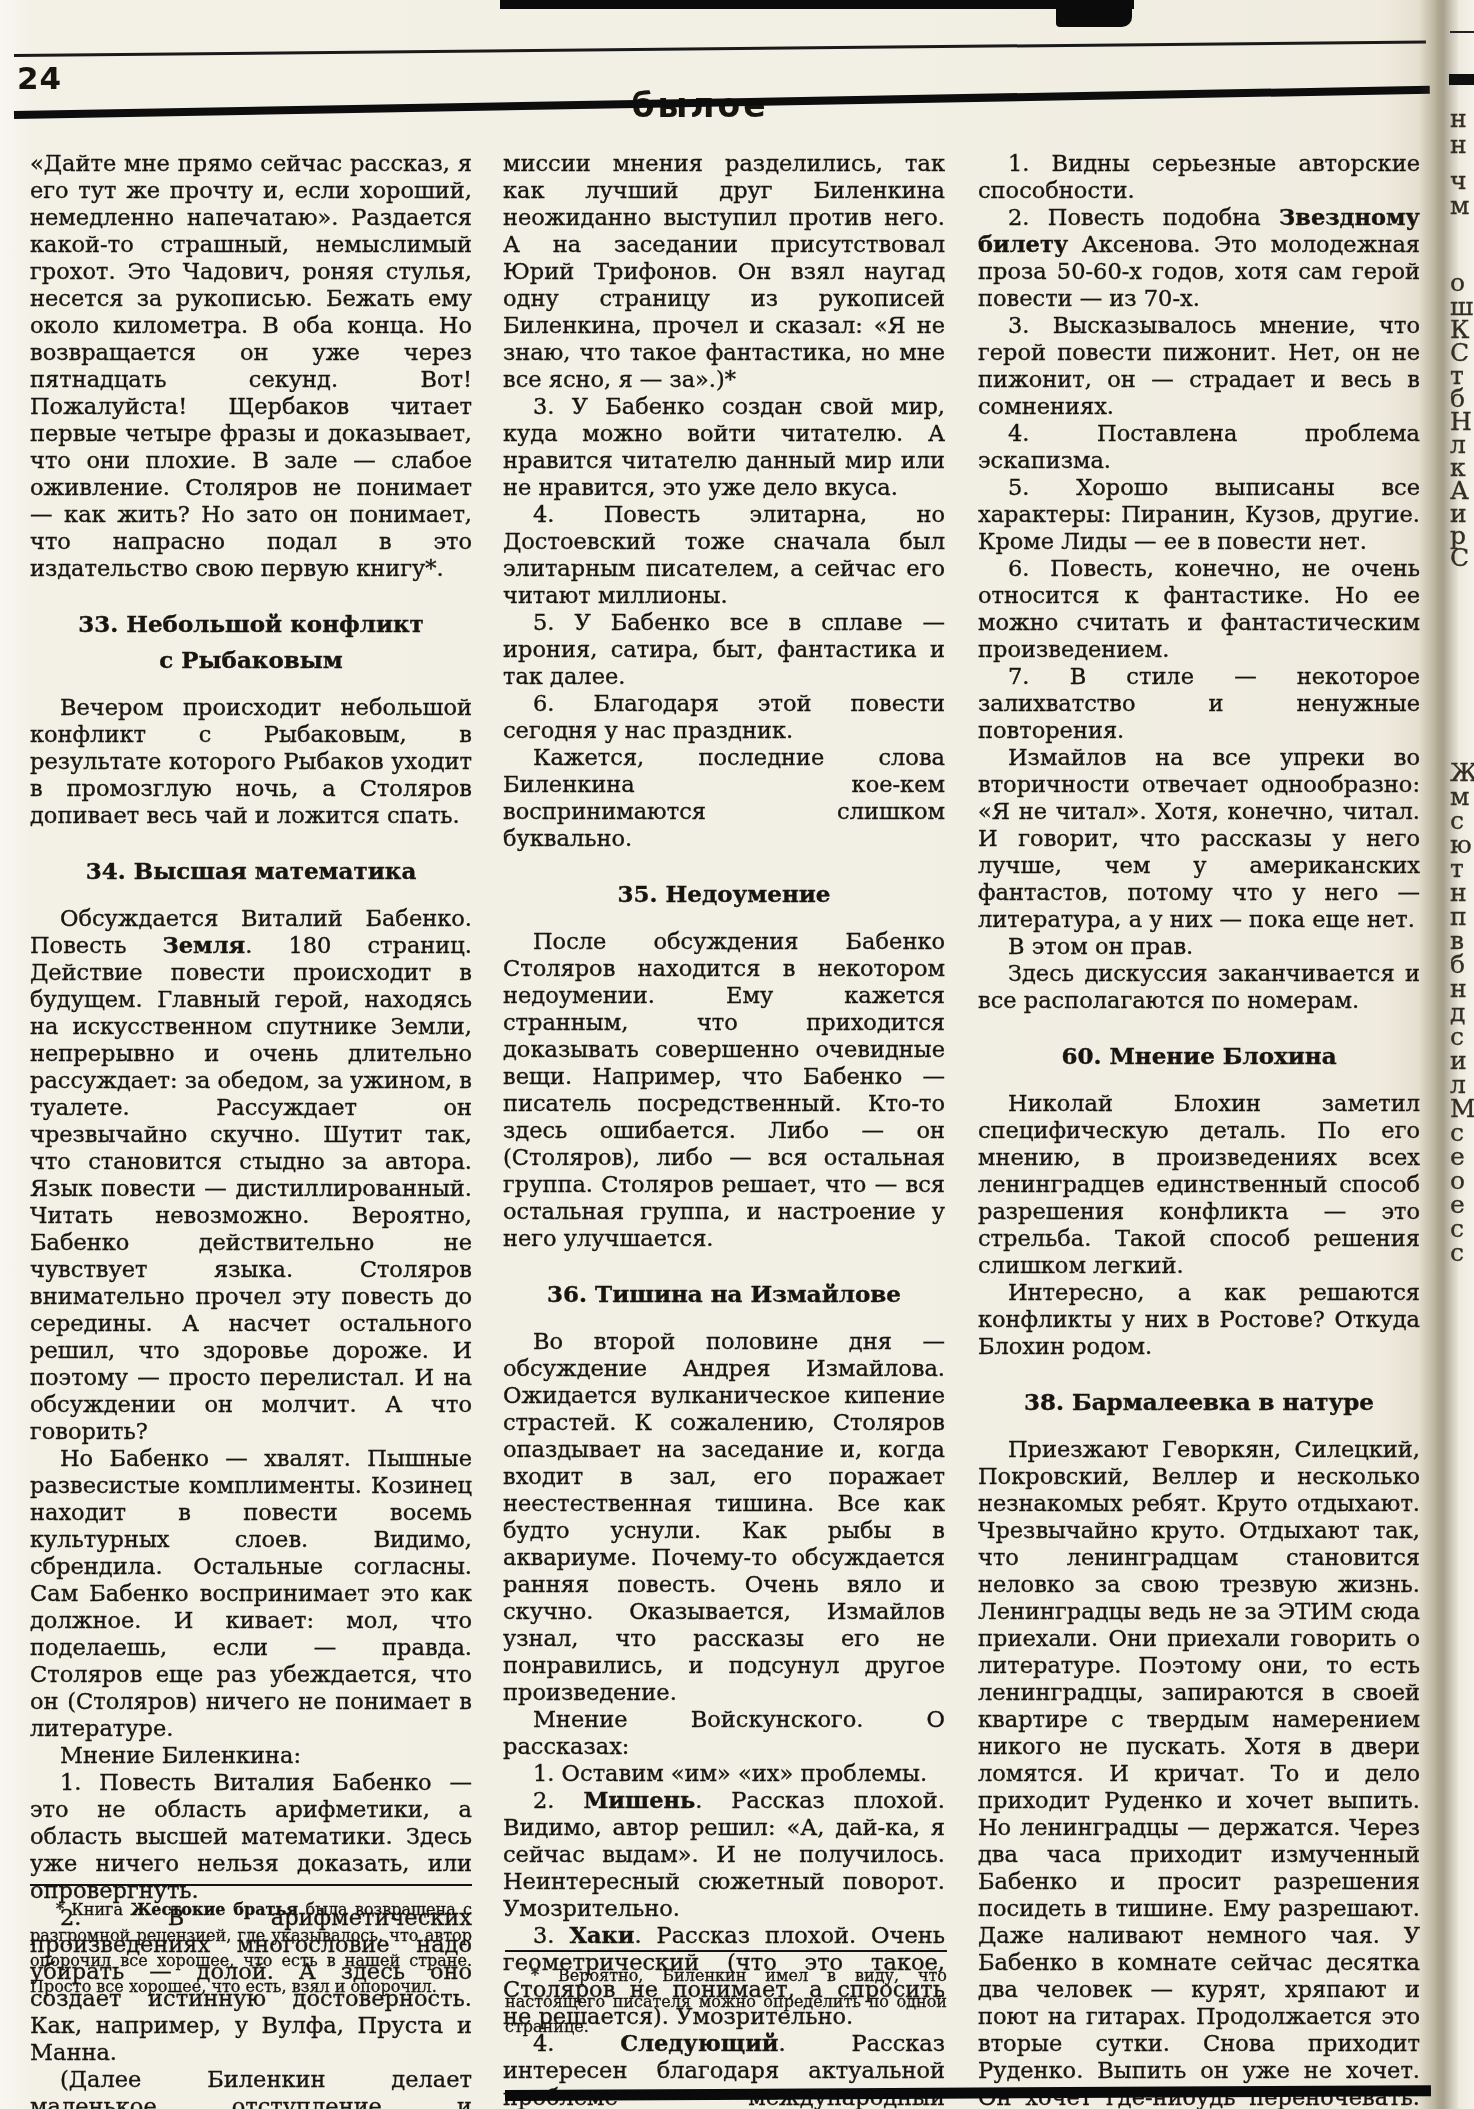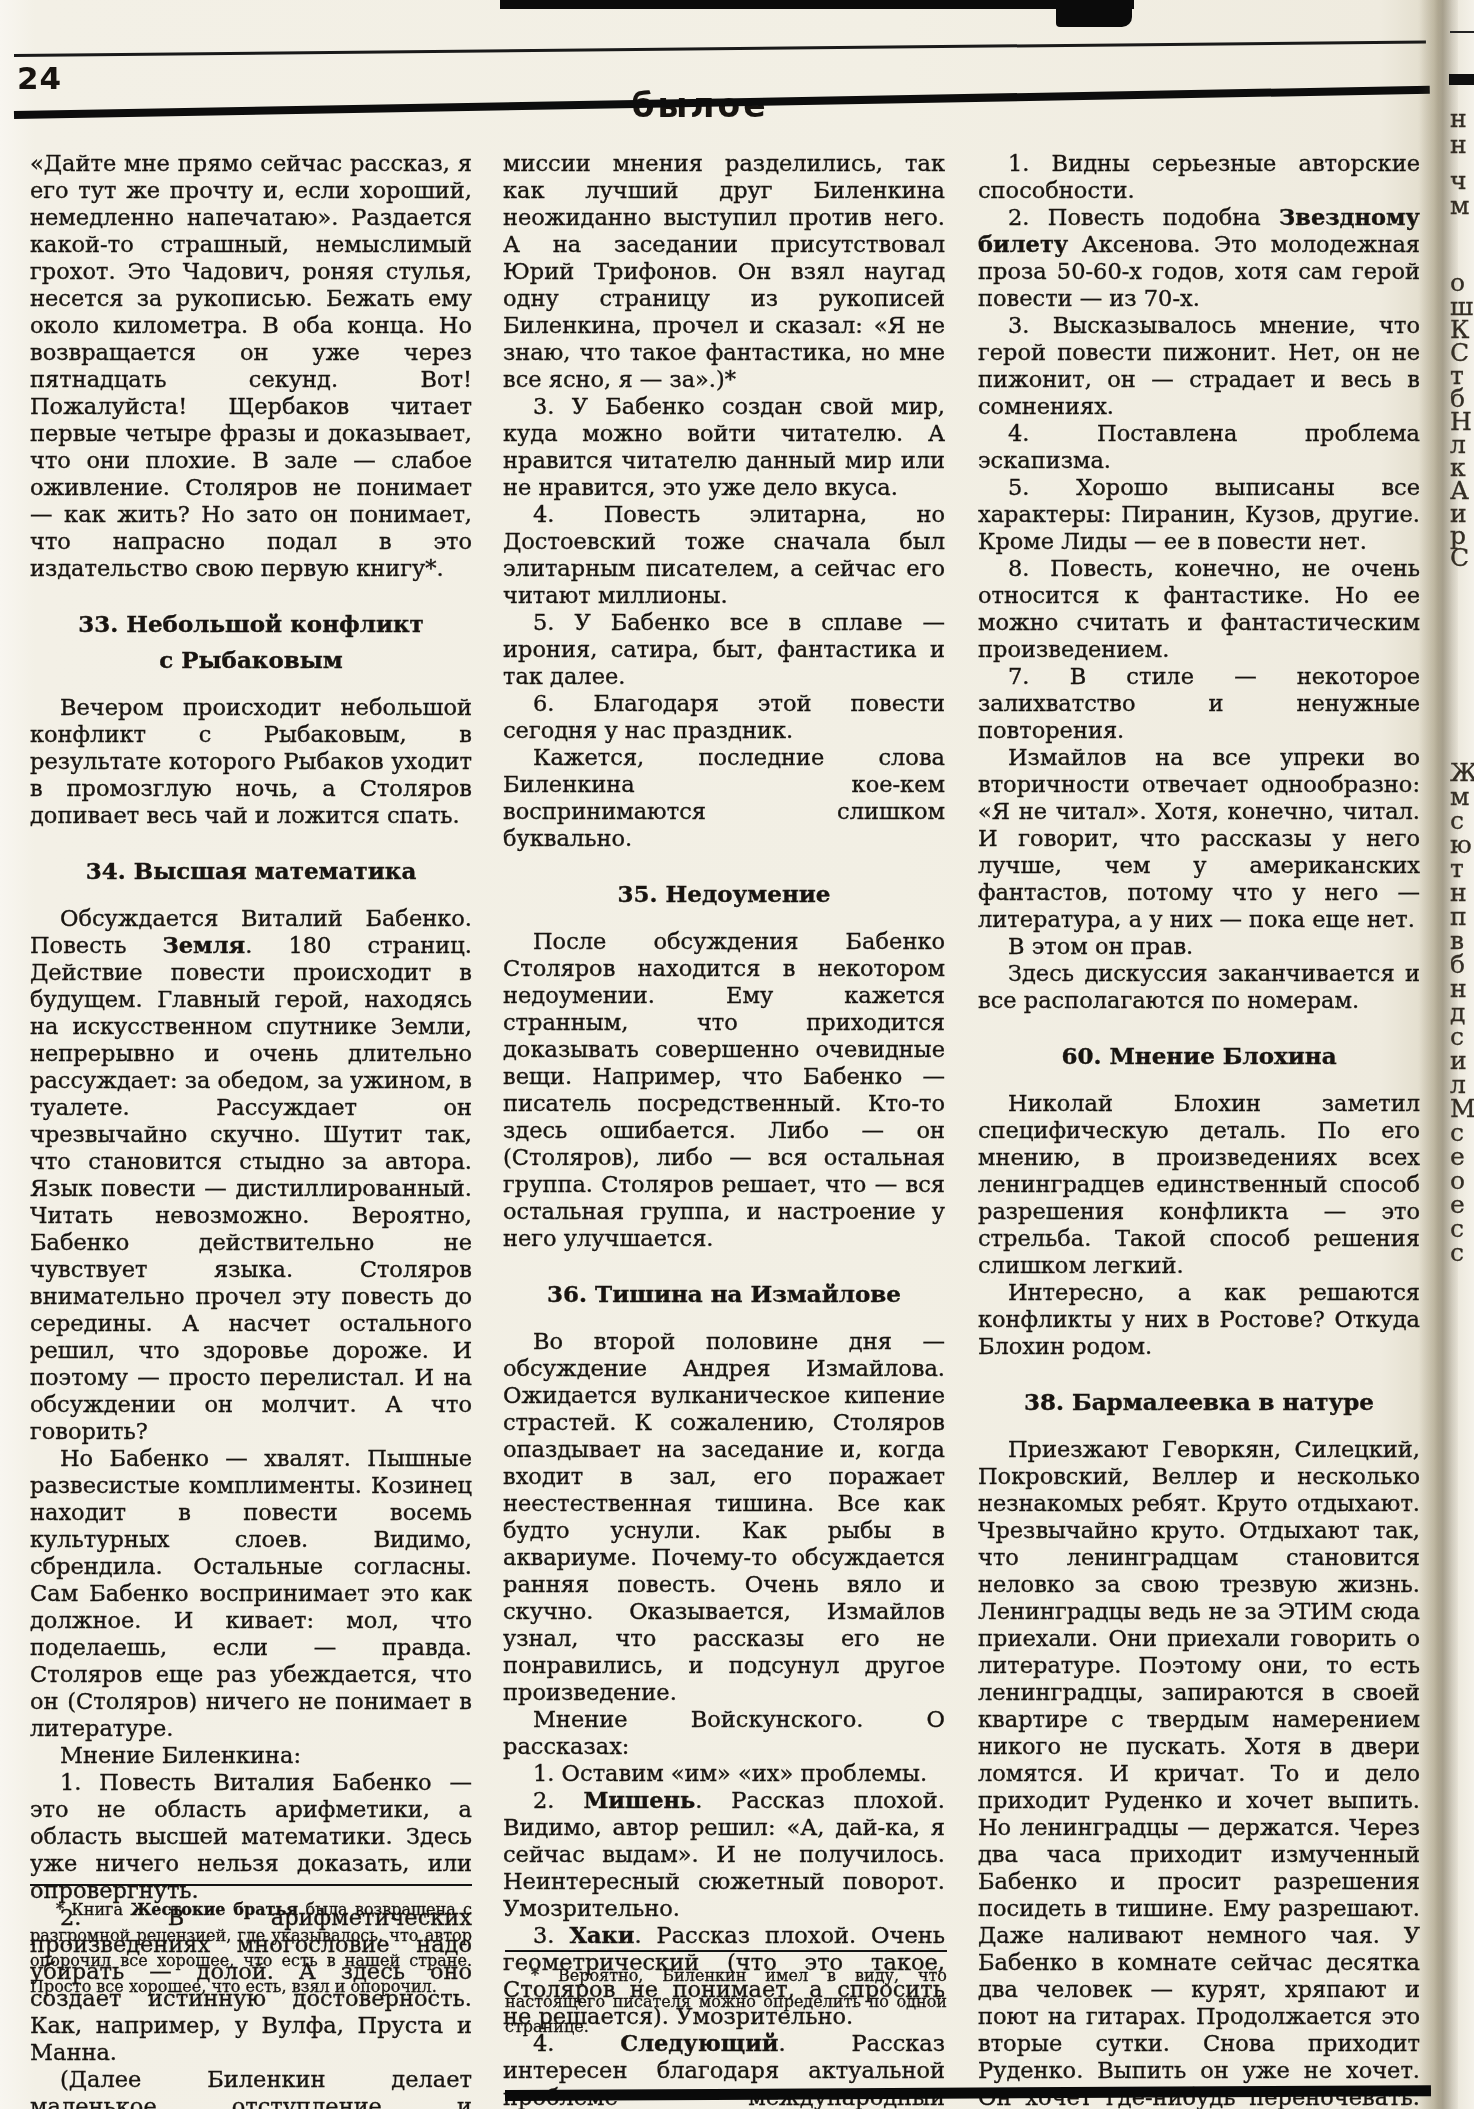--- a/index.html
+++ b/index.html
@@ -82,21 +82,21 @@
     <p class="para"><span>2. </span><span class="b">Мишень</span><span>. Рассказ плохой. Видимо, автор решил: «А, дай-ка, я сейчас выдам». И не получилось. Неинтересный сюжетный поворот. Умозрительно.</span></p>
     <p class="para"><span>3. </span><span class="b">Хаки</span><span>. Рассказ плохой. Очень геометрический (что это такое, Столяров не понимает, а спросить не решается). Умозрительно.</span></p>
     <p class="para"><span>4. </span><span class="b">Следующий</span><span>. Рассказ интересен благодаря актуальной проблеме — международный терроризм. Но — рассказ плохо выполнен.</span></p>
   </div>
 <div class="col" id="col3">
     <p class="para"><span>1. Видны серьезные авторские способности.</span></p>
     <p class="para"><span>2. Повесть подобна </span><span class="b">Звездному билету</span><span> Аксенова. Это молодежная проза 50-60-х годов, хотя сам герой повести — из 70-х.</span></p>
     <p class="para"><span>3. Высказывалось мнение, что герой повести пижонит. Нет, он не пижонит, он — страдает и весь в сомнениях.</span></p>
     <p class="para"><span>4. Поставлена проблема эскапизма.</span></p>
     <p class="para"><span>5. Хорошо выписаны все характеры: Пиранин, Кузов, другие. Кроме Лиды — ее в повести нет.</span></p>
-    <p class="para"><span>8. Повесть, конечно, не очень относится к фантастике. Но ее можно считать и фантастическим произведением.</span></p>
+    <p class="para"><span>6. Повесть, конечно, не очень относится к фантастике. Но ее можно считать и фантастическим произведением.</span></p>
     <p class="para"><span>7. В стиле — некоторое залихватство и ненужные повторения.</span></p>
     <p class="para"><span>Измайлов на все упреки во вторичности отвечает однообразно: «Я не читал». Хотя, конечно, читал. И говорит, что рассказы у него лучше, чем у американских фантастов, потому что у него — литература, а у них — пока еще нет.</span></p>
     <p class="para"><span>В этом он прав.</span></p>
     <p class="para"><span>Здесь дискуссия заканчивается и все располагаются по номерам.</span></p>
     <h3 class="sect">60. Мнение Блохина</h3>
     <p class="para"><span>Николай Блохин заметил специфическую деталь. По его мнению, в произведениях всех ленинградцев единственный способ разрешения конфликта — это стрельба. Такой способ решения слишком легкий.</span></p>
     <p class="para"><span>Интересно, а как решаются конфликты у них в Ростове? Откуда Блохин родом.</span></p>
     <h3 class="sect">38. Бармалеевка в натуре</h3>
     <p class="para"><span>Приезжают Геворкян, Силецкий, Покровский, Веллер и несколько незнакомых ребят. Круто отдыхают. Чрезвычайно круто. Отдыхают так, что ленинградцам становится неловко за свою трезвую жизнь. Ленинградцы ведь не за ЭТИМ сюда приехали. Они приехали говорить о литературе. Поэтому они, то есть ленинградцы, запираются в своей квартире с твердым намерением никого не пускать. Хотя в двери ломятся. И кричат. То и дело приходит Руденко и хочет выпить. Но ленинградцы — держатся. Через два часа приходит измученный Бабенко и просит разрешения посидеть в тишине. Ему разрешают. Даже наливают немного чая. У Бабенко в комнате сейчас десятка два человек — курят, хряпают и поют на гитарах. Продолжается это вторые сутки. Снова приходит Руденко. Выпить он уже не хочет. Он хочет где-нибудь переночевать. Совещаемся и голосуем положительно — то есть, пусть ночует. У Руденко на лице появляются признаки жизни: прошлую ночь он спал вместе с гостями и теперь предел его желаний — спокой-</span></p>
   </div>

